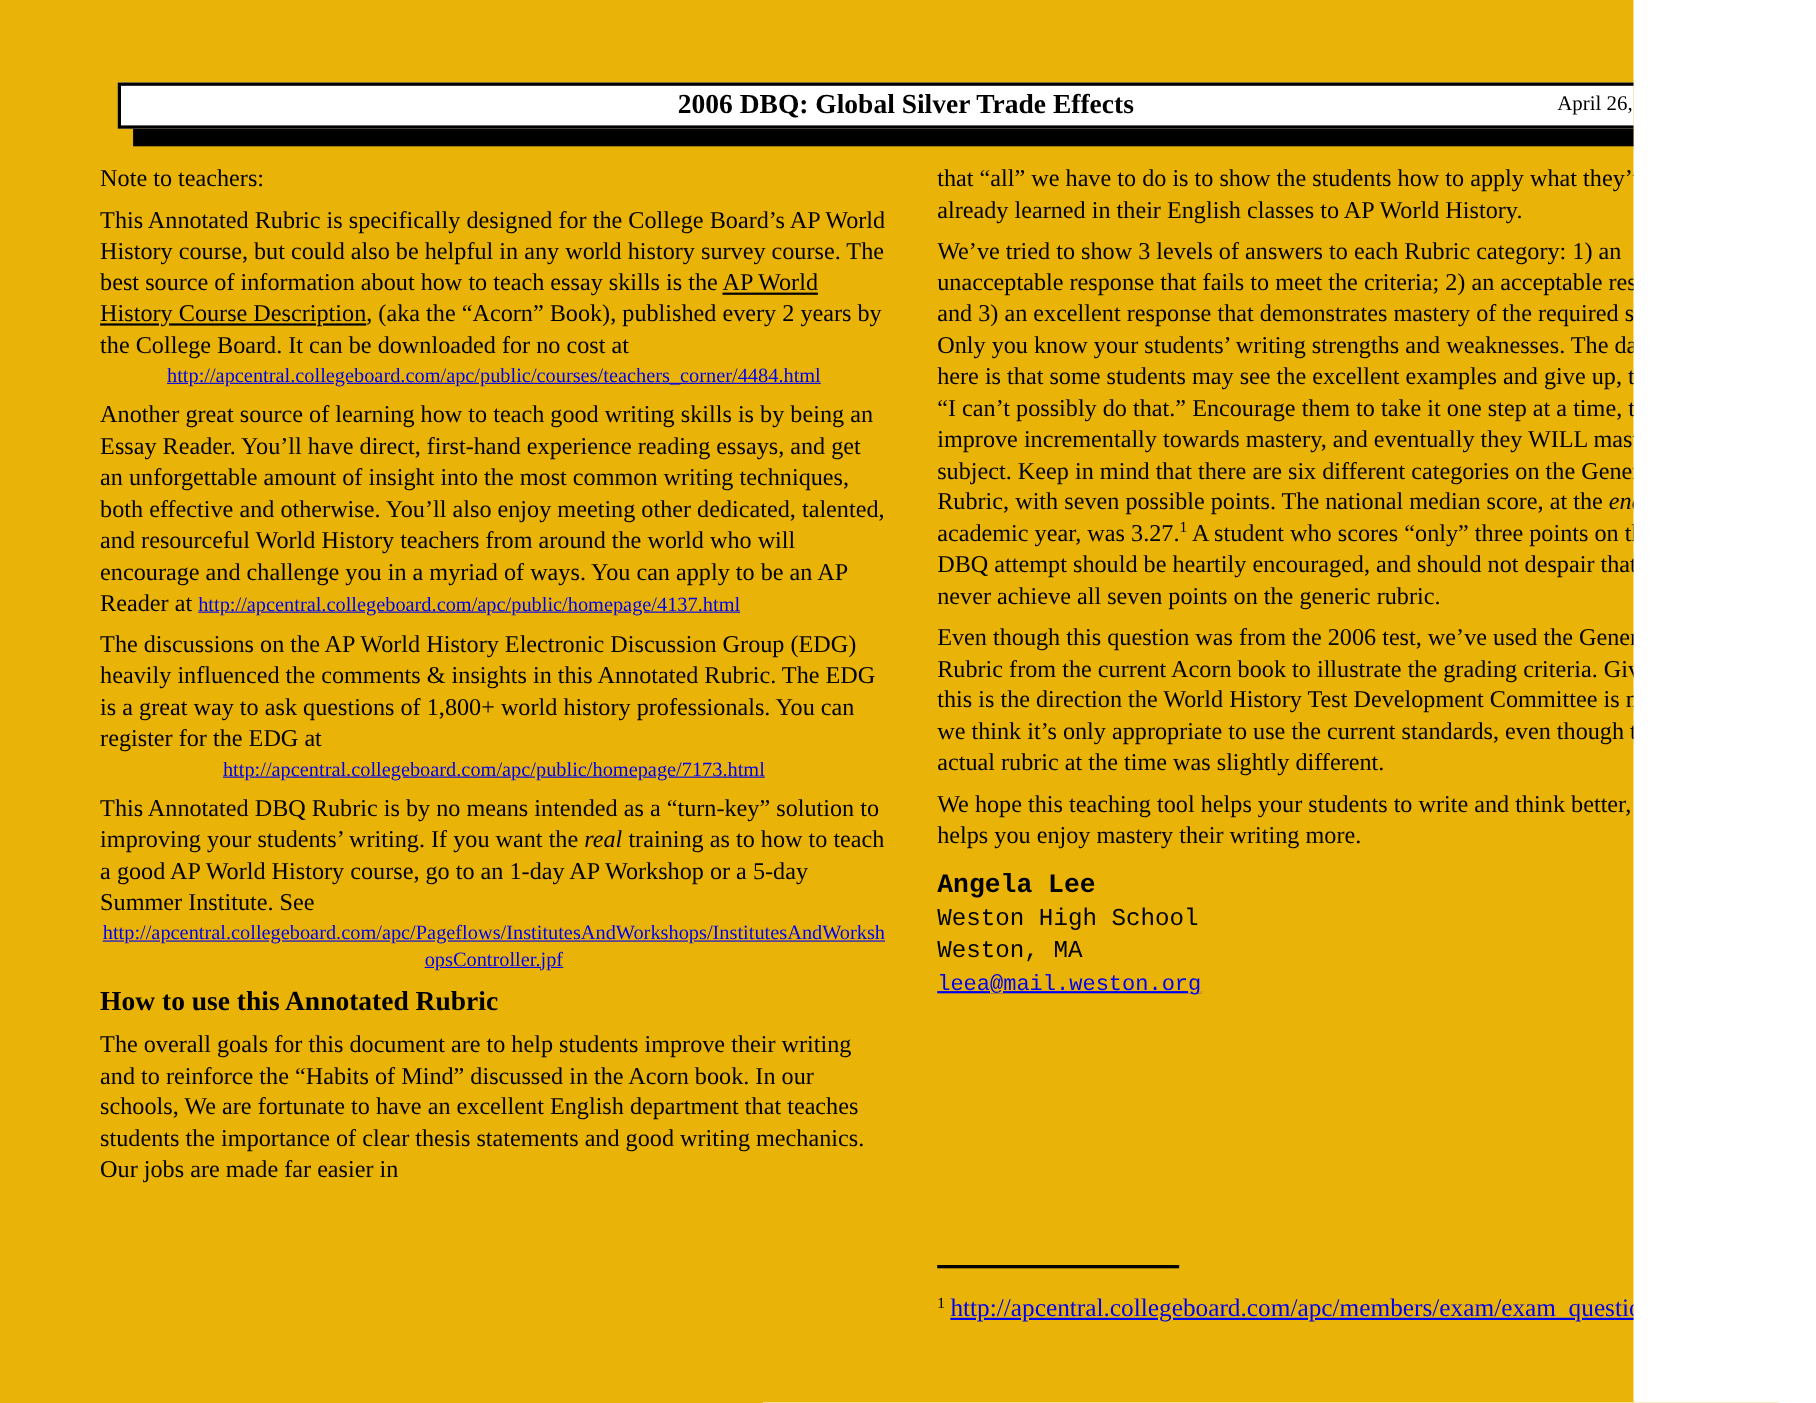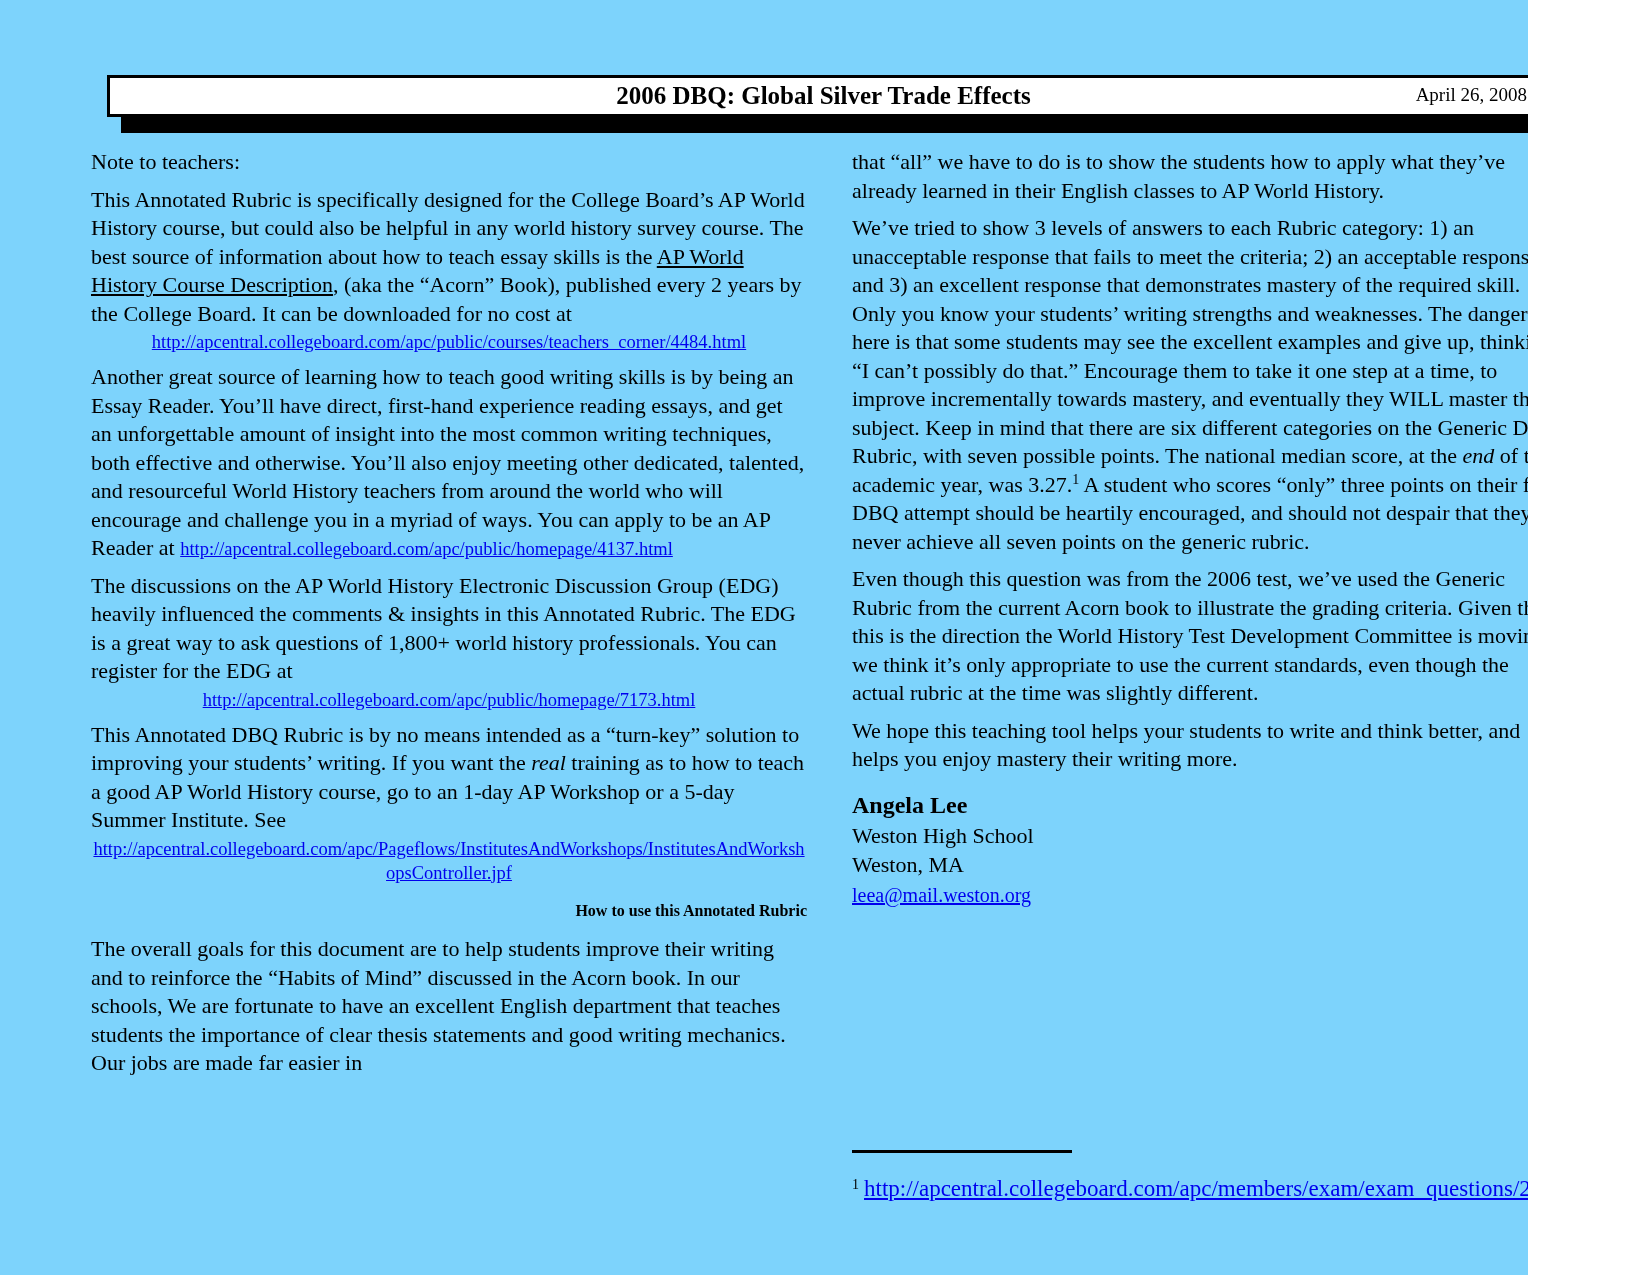--- a/index.html
+++ b/index.html
@@ -1,24 +1,23 @@
 <!DOCTYPE html>
 <html><head>
 <meta charset="utf-8">
 <style>
   html, body { margin: 0; padding: 0; background: #ffffff; }
   .page {
     position: relative;
     width: 1485px;
     height: 1275px;
-    background: #7dd3fc;
+    background: #eab308;
     color: #000000;
     font-family: "Liberation Serif", serif;
     overflow: hidden;
-    padding-left: 43px;
   }
   
   .header-box {
     position: absolute;
     left: 107px; top: 75px;
     width: 1433px; height: 42px;
     border: 3px solid #000;
     box-sizing: border-box;
     background: #fff;
     z-index: 2;
@@ -67,29 +66,30 @@
     cursor: pointer;
   }
   a.small { font-size: 18.5px; line-height: 24px; text-align: center; }
   a.block { display: block; word-break: break-all; margin-top: 2px; }
   sup.fn {
     font-size: 14px;
     vertical-align: super;
     line-height: 0;
   }
   .section-heading {
-    font-size: 16px;
+    font-size: 25px;
     font-weight: bold;
-    text-align: right;
+    text-align: left;
     margin: 12px 0 10px 0;
   }
   
   .contacts {
     display: flex;
     margin-top: 16px;
+    font-family: Liberation Mono, monospace;
   }
   .contact-block { line-height: 29.5px; }
   .contact-block.first { width: 276px; flex: 0 0 276px; }
   .contact-name {
     font-weight: bold;
     font-size: 24px;
     line-height: 31px;
   }
   .contact-line { font-size: 22px; }
   a.email { font-size: 20px; line-height: 29.5px; }

